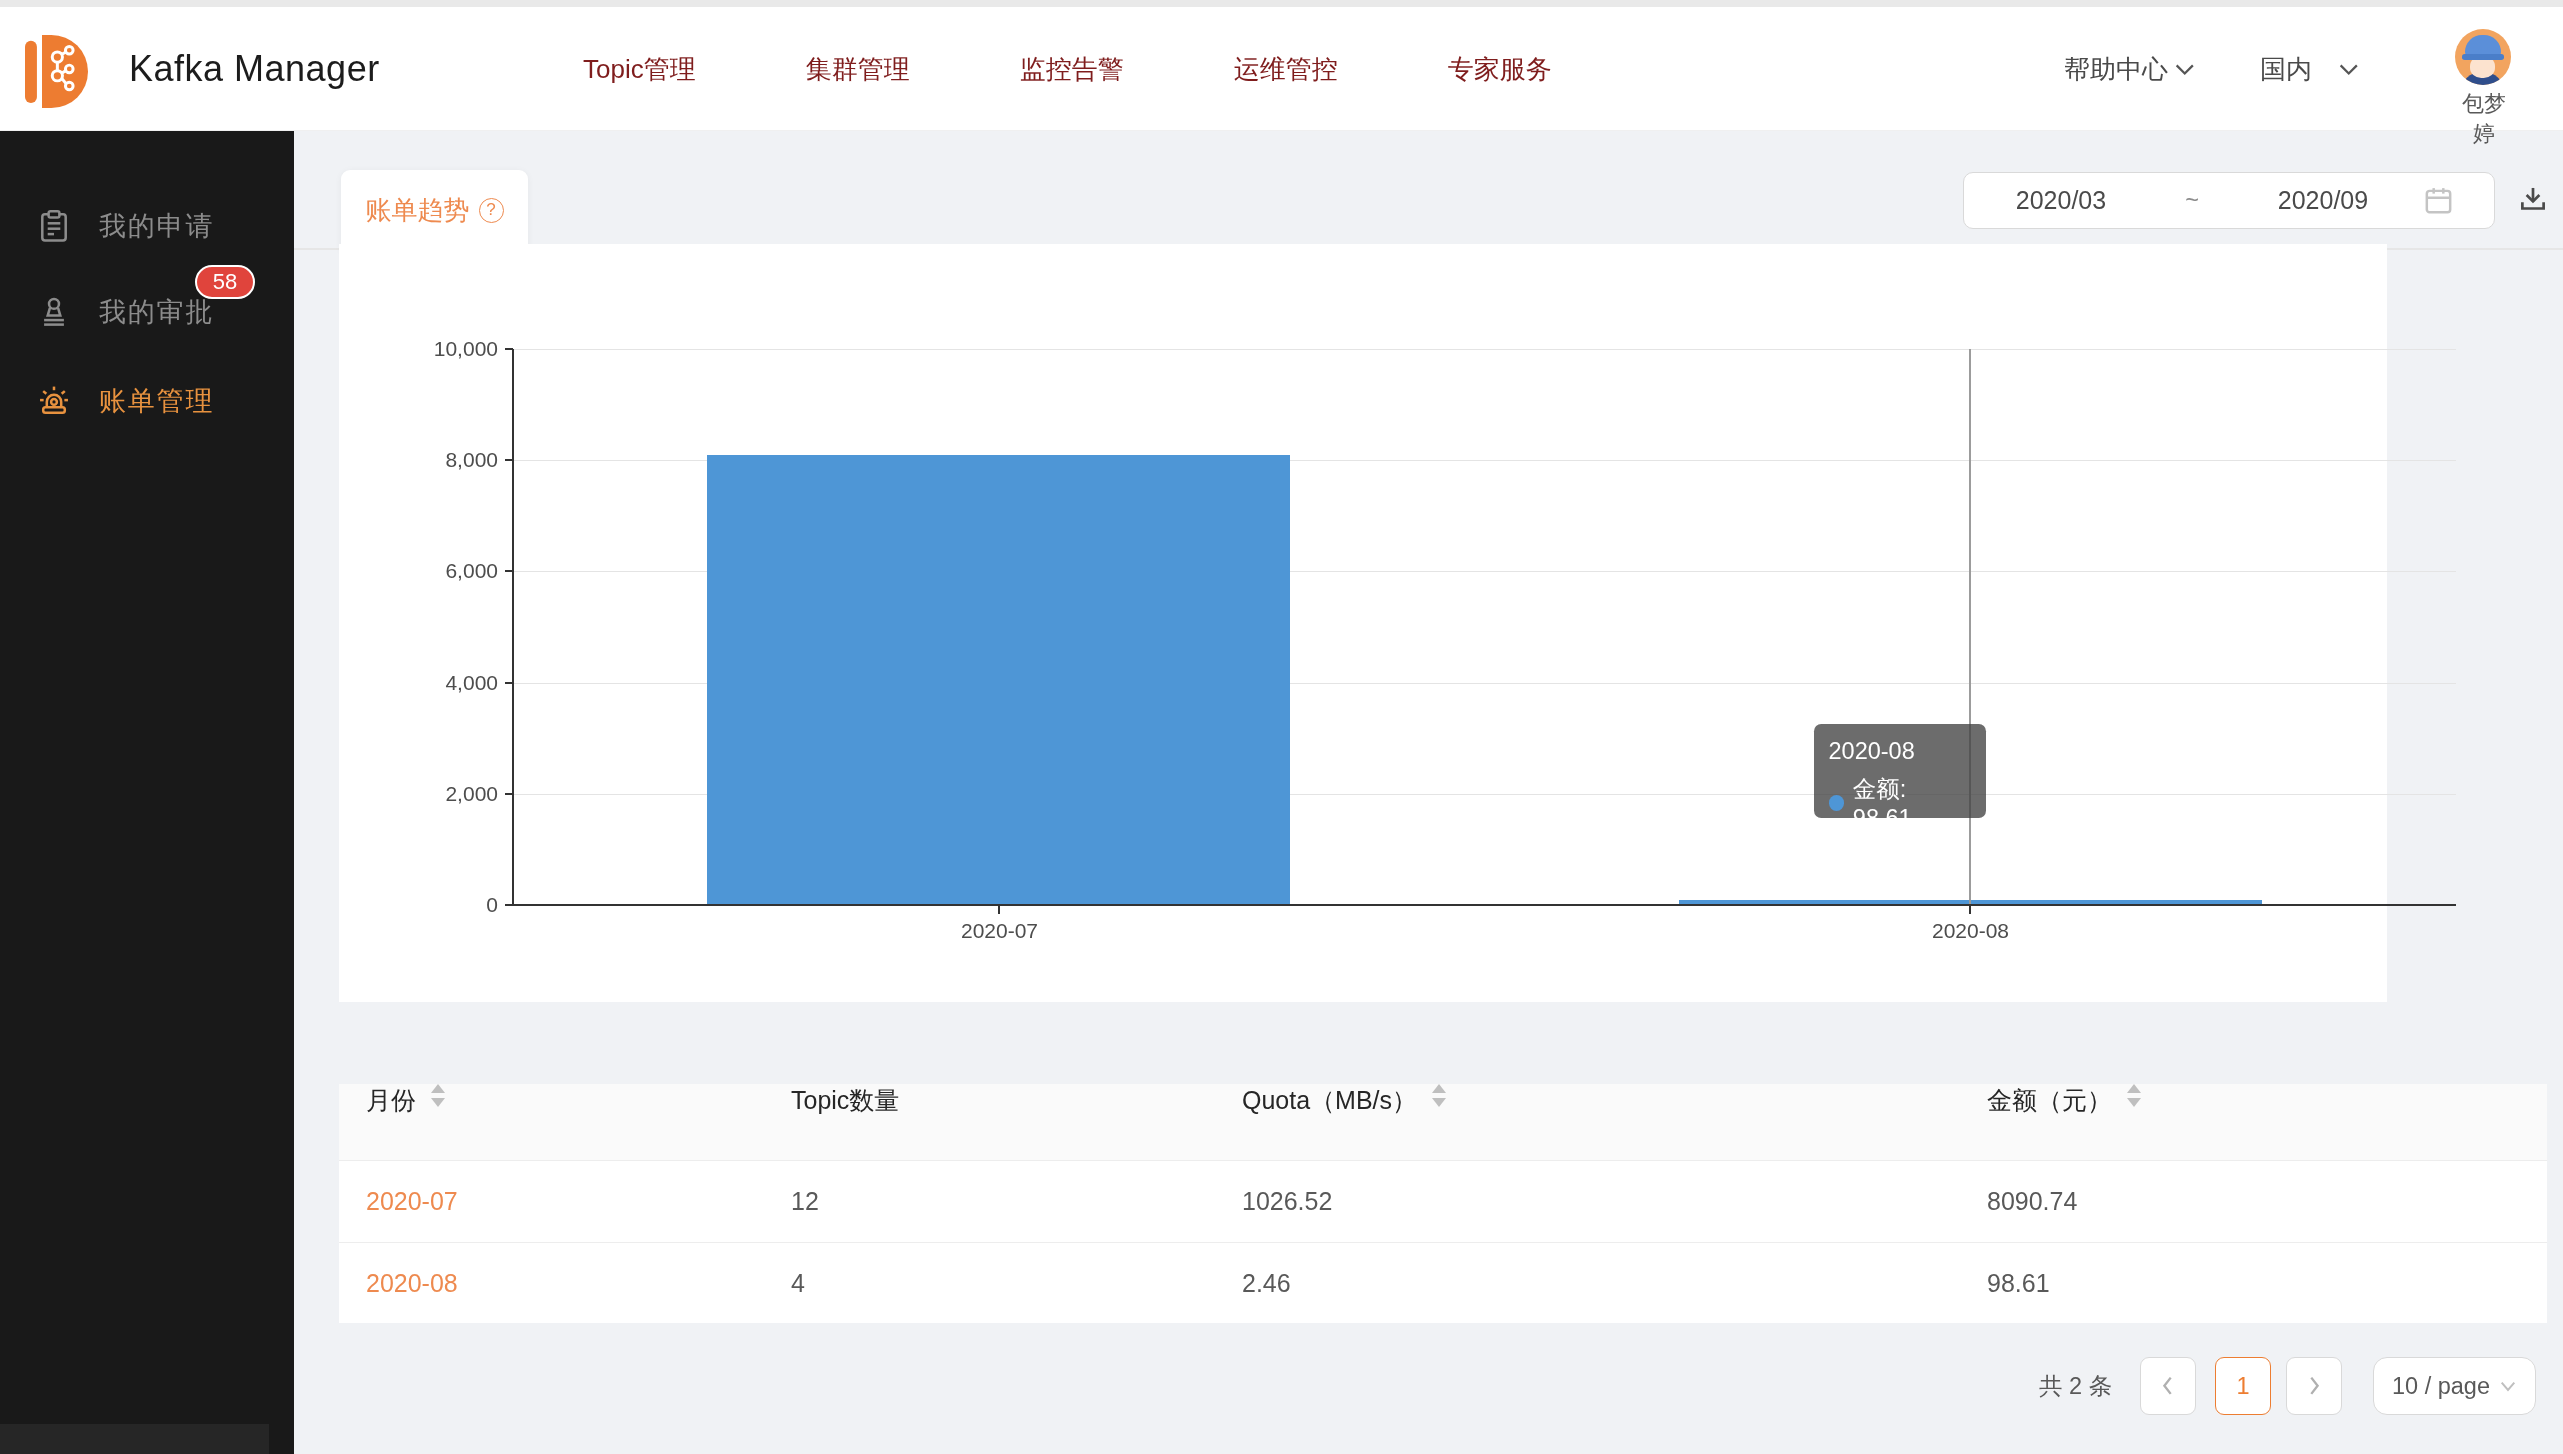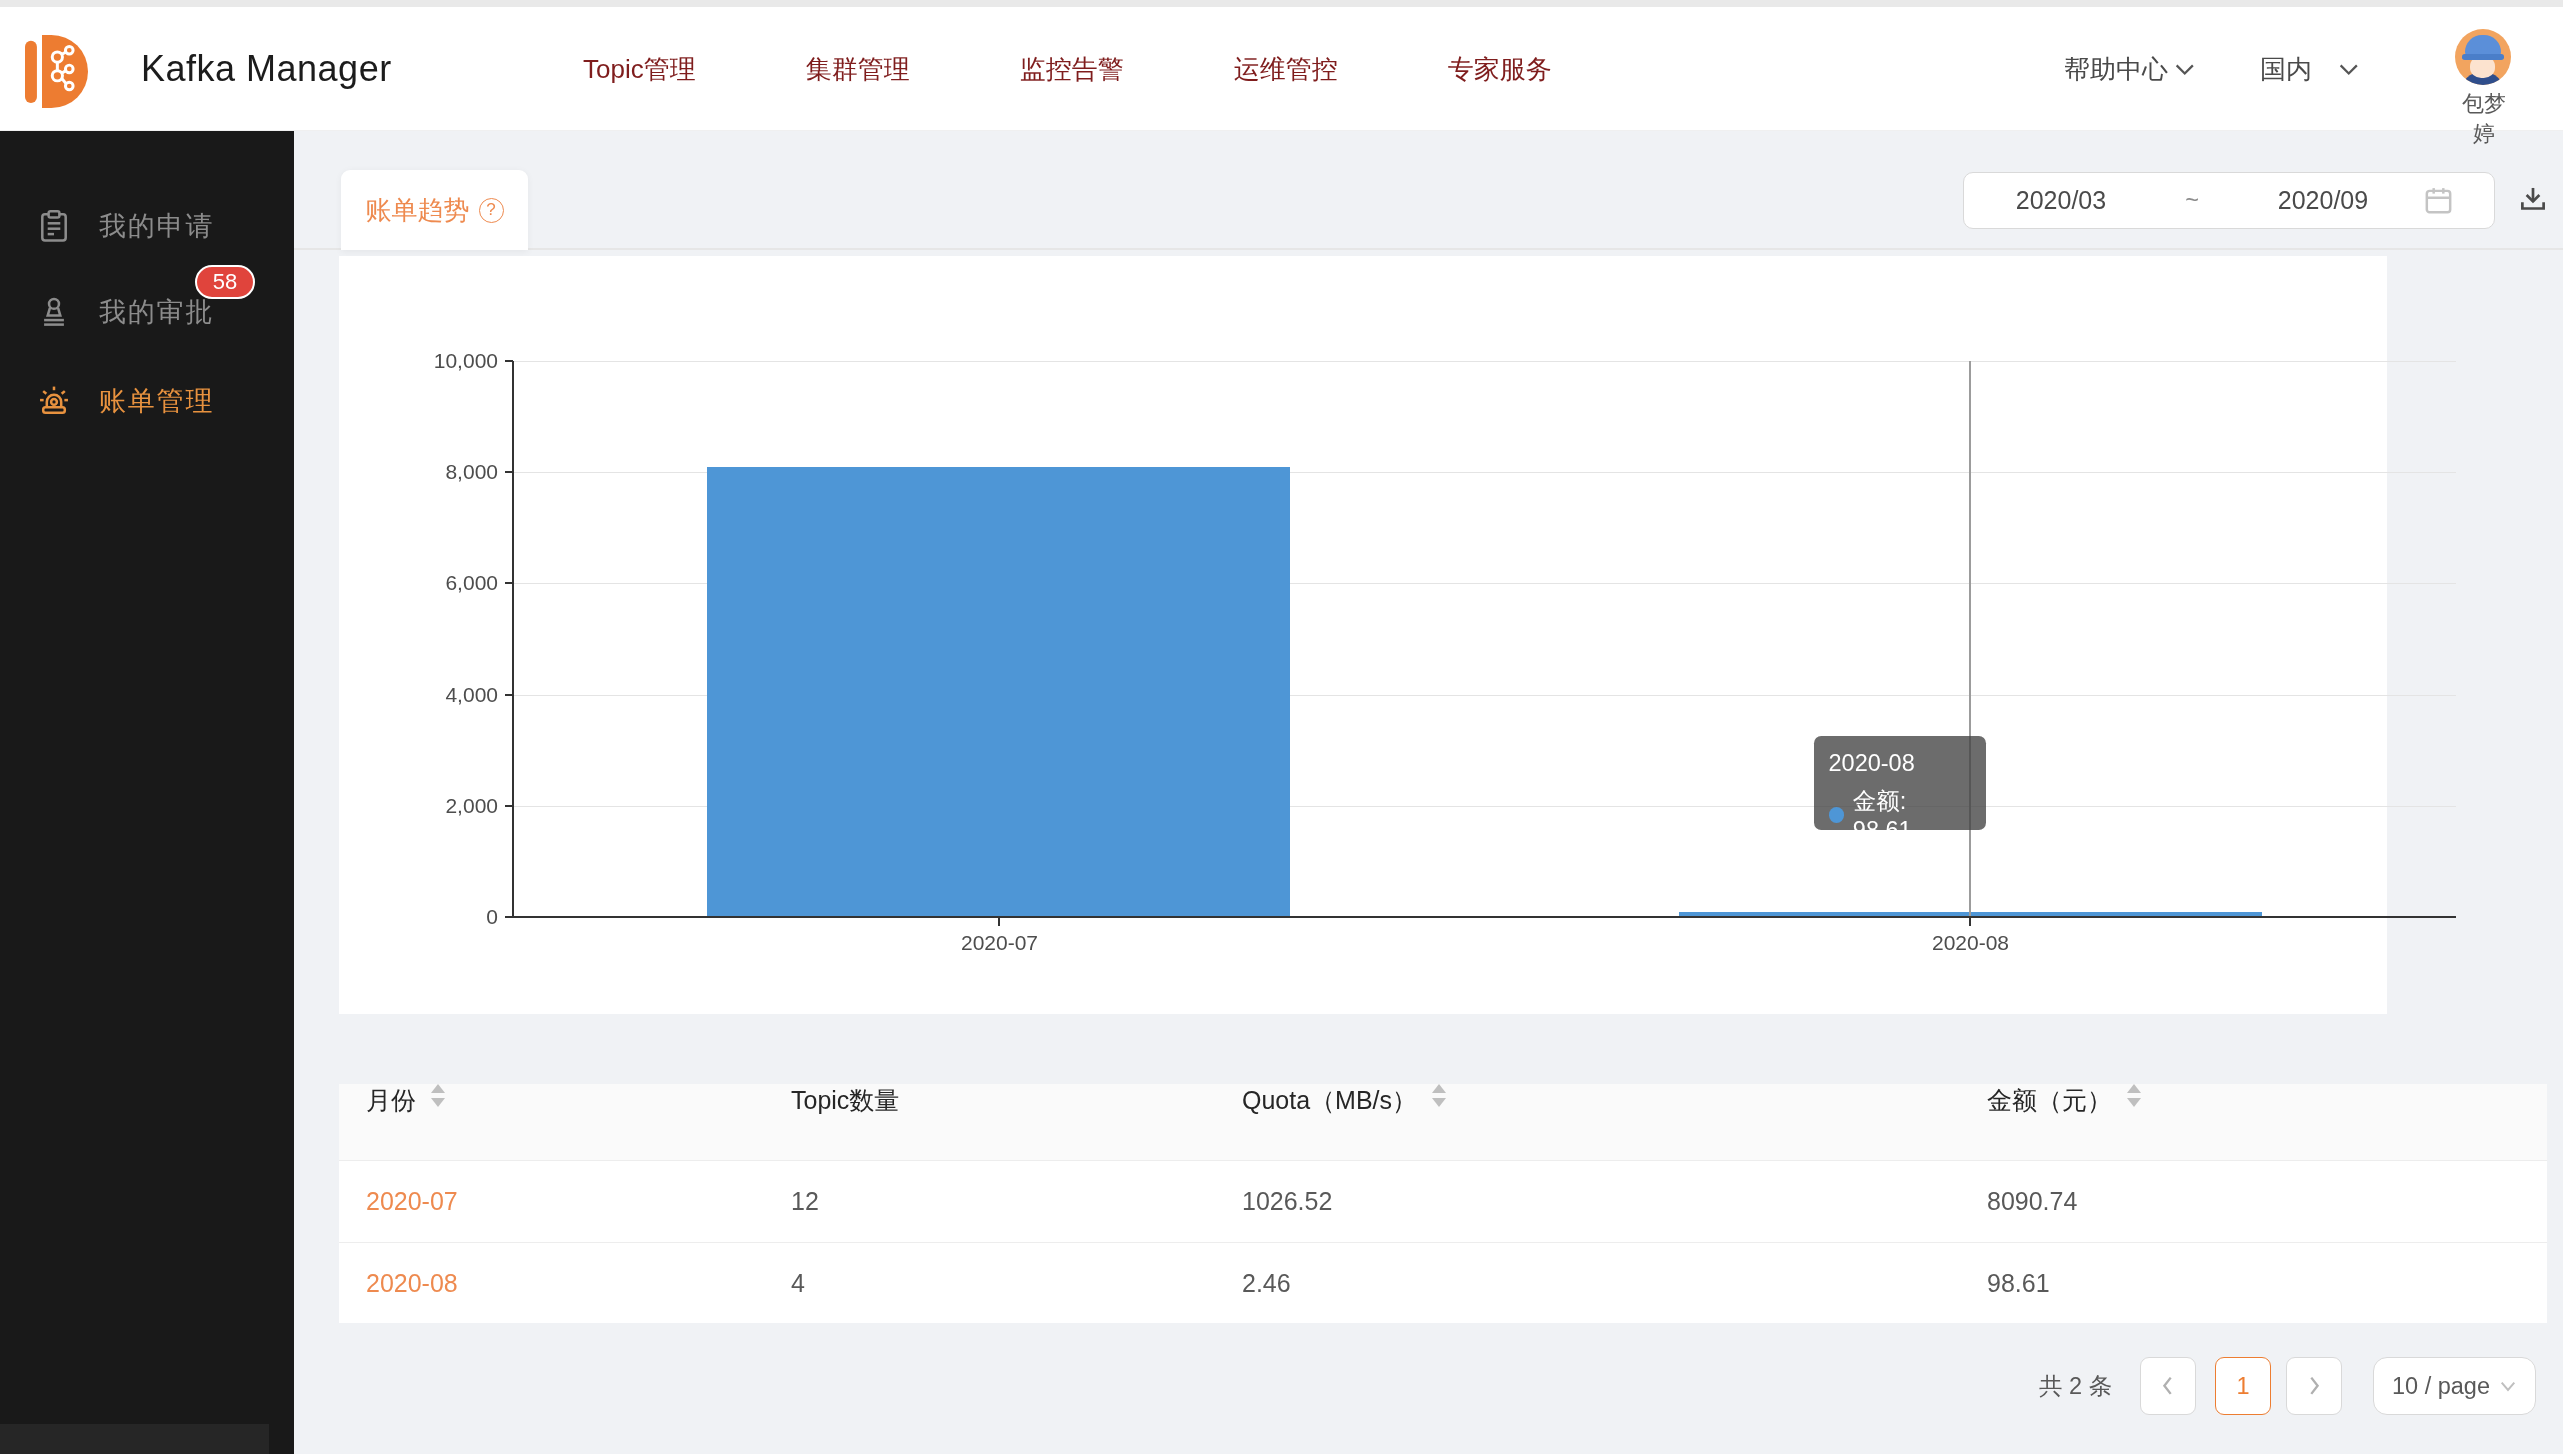--- a/index.html
+++ b/index.html
@@ -4,21 +4,21 @@
 <style>
   * { margin:0; padding:0; box-sizing:border-box; }
   html,body { background:#fff; }
   body { font-family:"Liberation Sans","DejaVu Sans",sans-serif; }
   #app { position:relative; width:2563px; height:1454px; background:#f0f2f5; overflow:hidden; }
 
   
   .top-strip { position:absolute; left:0; top:0; width:2563px; height:7.2px; background:#e9e9e9; }
   .topbar { position:absolute; left:0; top:7.2px; width:2563px; height:124px; background:#fff; border-bottom:0.9px solid #f0f0f0; }
   .logo { position:absolute; left:25px; top:22px; width:63px; height:85px; }
-  .brand { position:absolute; left:141px; top:0; height:124px; display:flex; align-items:center;
+  .brand { position:absolute; left:129px; top:0; height:124px; display:flex; align-items:center;
            font-size:36px; font-weight:500; color:#1c1c1c; letter-spacing:0.5px; }
   .topnav { position:absolute; left:583px; top:0; height:124px; display:flex; align-items:center; gap:110px; }
   .topnav .nav-item { font-size:26px; color:#7f1d1d; cursor:pointer; white-space:nowrap; }
   .top-right { position:absolute; left:2064px; top:0; height:124px; display:flex; align-items:center; }
   .top-right .link { font-size:26px; color:#4a4a4a; display:flex; align-items:center; }
   .chev { display:inline-block; margin-left:5.4px; }
   .avatar-wrap { position:absolute; left:2455px; top:22px; width:58px; text-align:center; }
   .avatar { position:relative; width:56px; height:56px; border-radius:50%; background:#F2A45F; overflow:hidden; }
   .avatar .hat   { position:absolute; top:6.3px; left:10px; width:36px; height:22px; background:#5B8FD9; border-radius:18px 18px 5.4px 5.4px; }
   .avatar .brim  { position:absolute; top:25px; left:7.2px; width:42px; height:5.4px; background:#4a7ec9; border-radius:2.7px; }
@@ -47,21 +47,21 @@
          display:flex; align-items:center; justify-content:center; font-size:17px; color:#EE8A4F; }
   .datepicker { position:absolute; left:1963px; top:172px; width:532px; height:57px; background:#fff;
          border:1.8px solid #d9d9d9; border-radius:10px; display:flex; align-items:center; }
   .datepicker .d-start { width:194px; text-align:center; font-size:25px; color:#4a4a4a; }
   .datepicker .d-sep { width:68px; text-align:center; font-size:23.5px; color:#8c8c8c; }
   .datepicker .d-end { width:194px; text-align:center; font-size:25px; color:#4a4a4a; }
   .datepicker .cal { margin-left:1.8px; width:33px; height:33px; }
   .download-btn { position:absolute; left:2516px; top:183px; width:34px; height:34px; cursor:pointer; }
 
   
-  .chart-card { position:absolute; left:339px; top:256px; width:2048px; height:758px; background:#fff; }
+  .chart-card { position:absolute; left:339px; top:244px; width:2048px; height:758px; background:#fff; }
   .gridline { position:absolute; left:174px; width:1943px; height:0.9px; background:#e4e4e4; }
   .y-axis { position:absolute; left:173px; top:105px; width:1.8px; height:557px; background:#333; }
   .x-axis { position:absolute; left:173px; top:660px; width:1944px; height:1.8px; background:#333; }
   .ytick { position:absolute; left:166px; width:8.1px; height:1.8px; background:#333; }
   .ylabel { position:absolute; left:18px; width:141px; height:25px; line-height:25px; text-align:right;
             font-size:21px; color:#4d4d4d; }
   .xtick { position:absolute; top:662px; width:1.8px; height:8.1px; background:#333; }
   .xlabel { position:absolute; top:675px; width:181px; text-align:center; font-size:21px; color:#4d4d4d; }
   .bar { position:absolute; }
   .crosshair { position:absolute; left:1630px; top:105px; width:1.8px; height:556px; background:#9c9c9c; }

